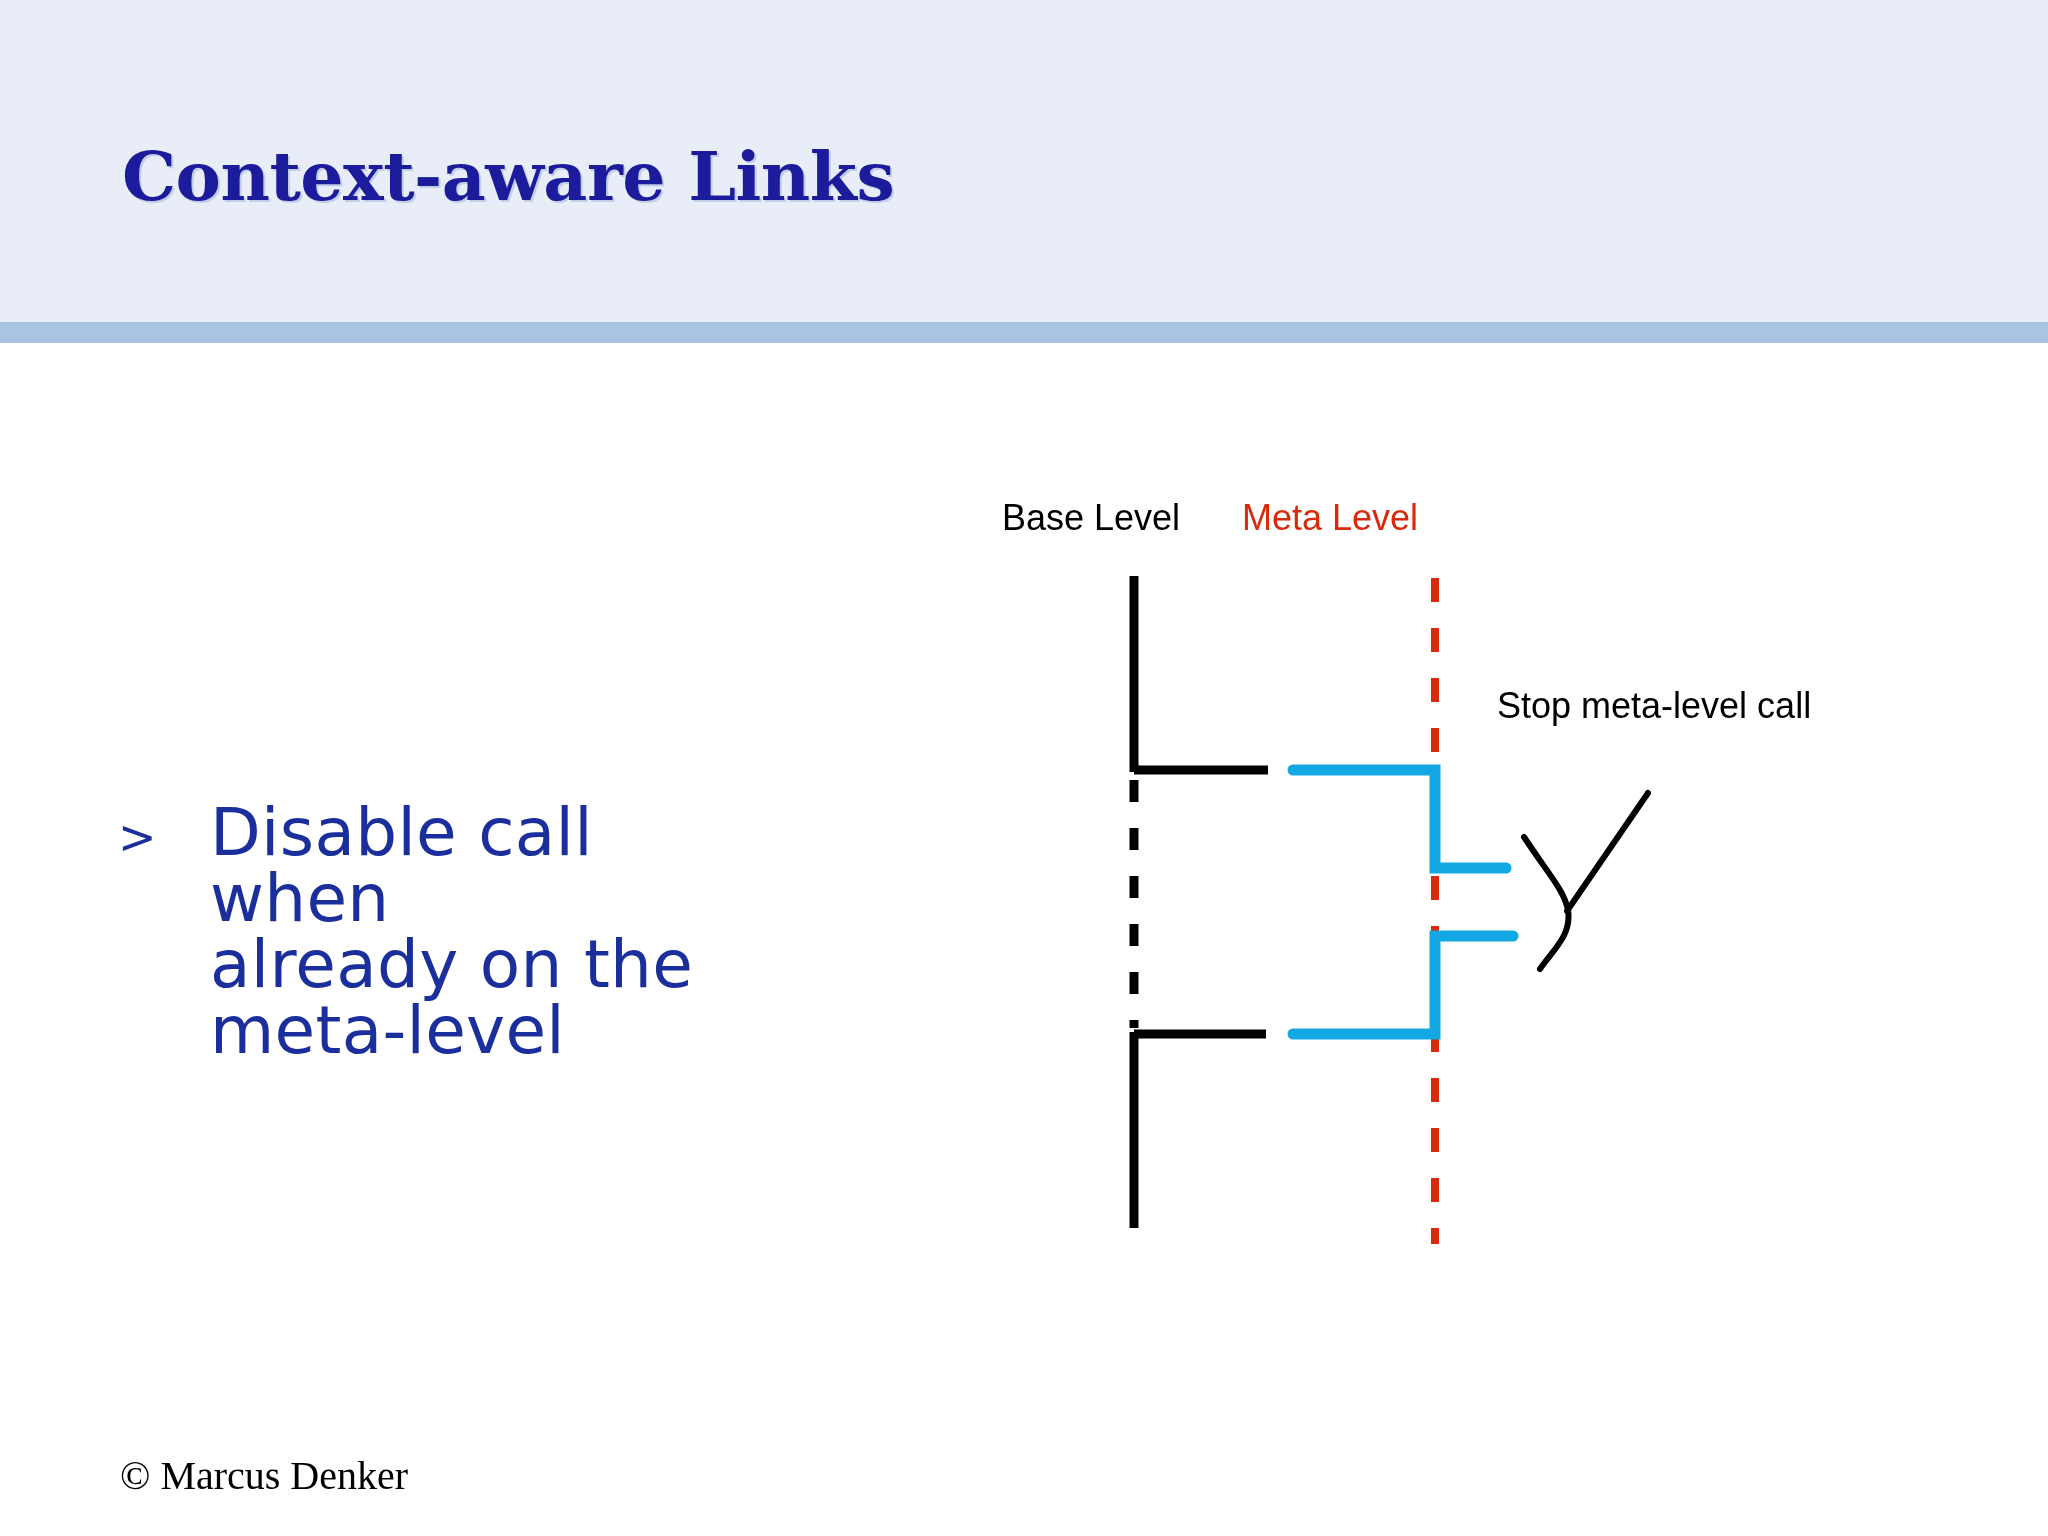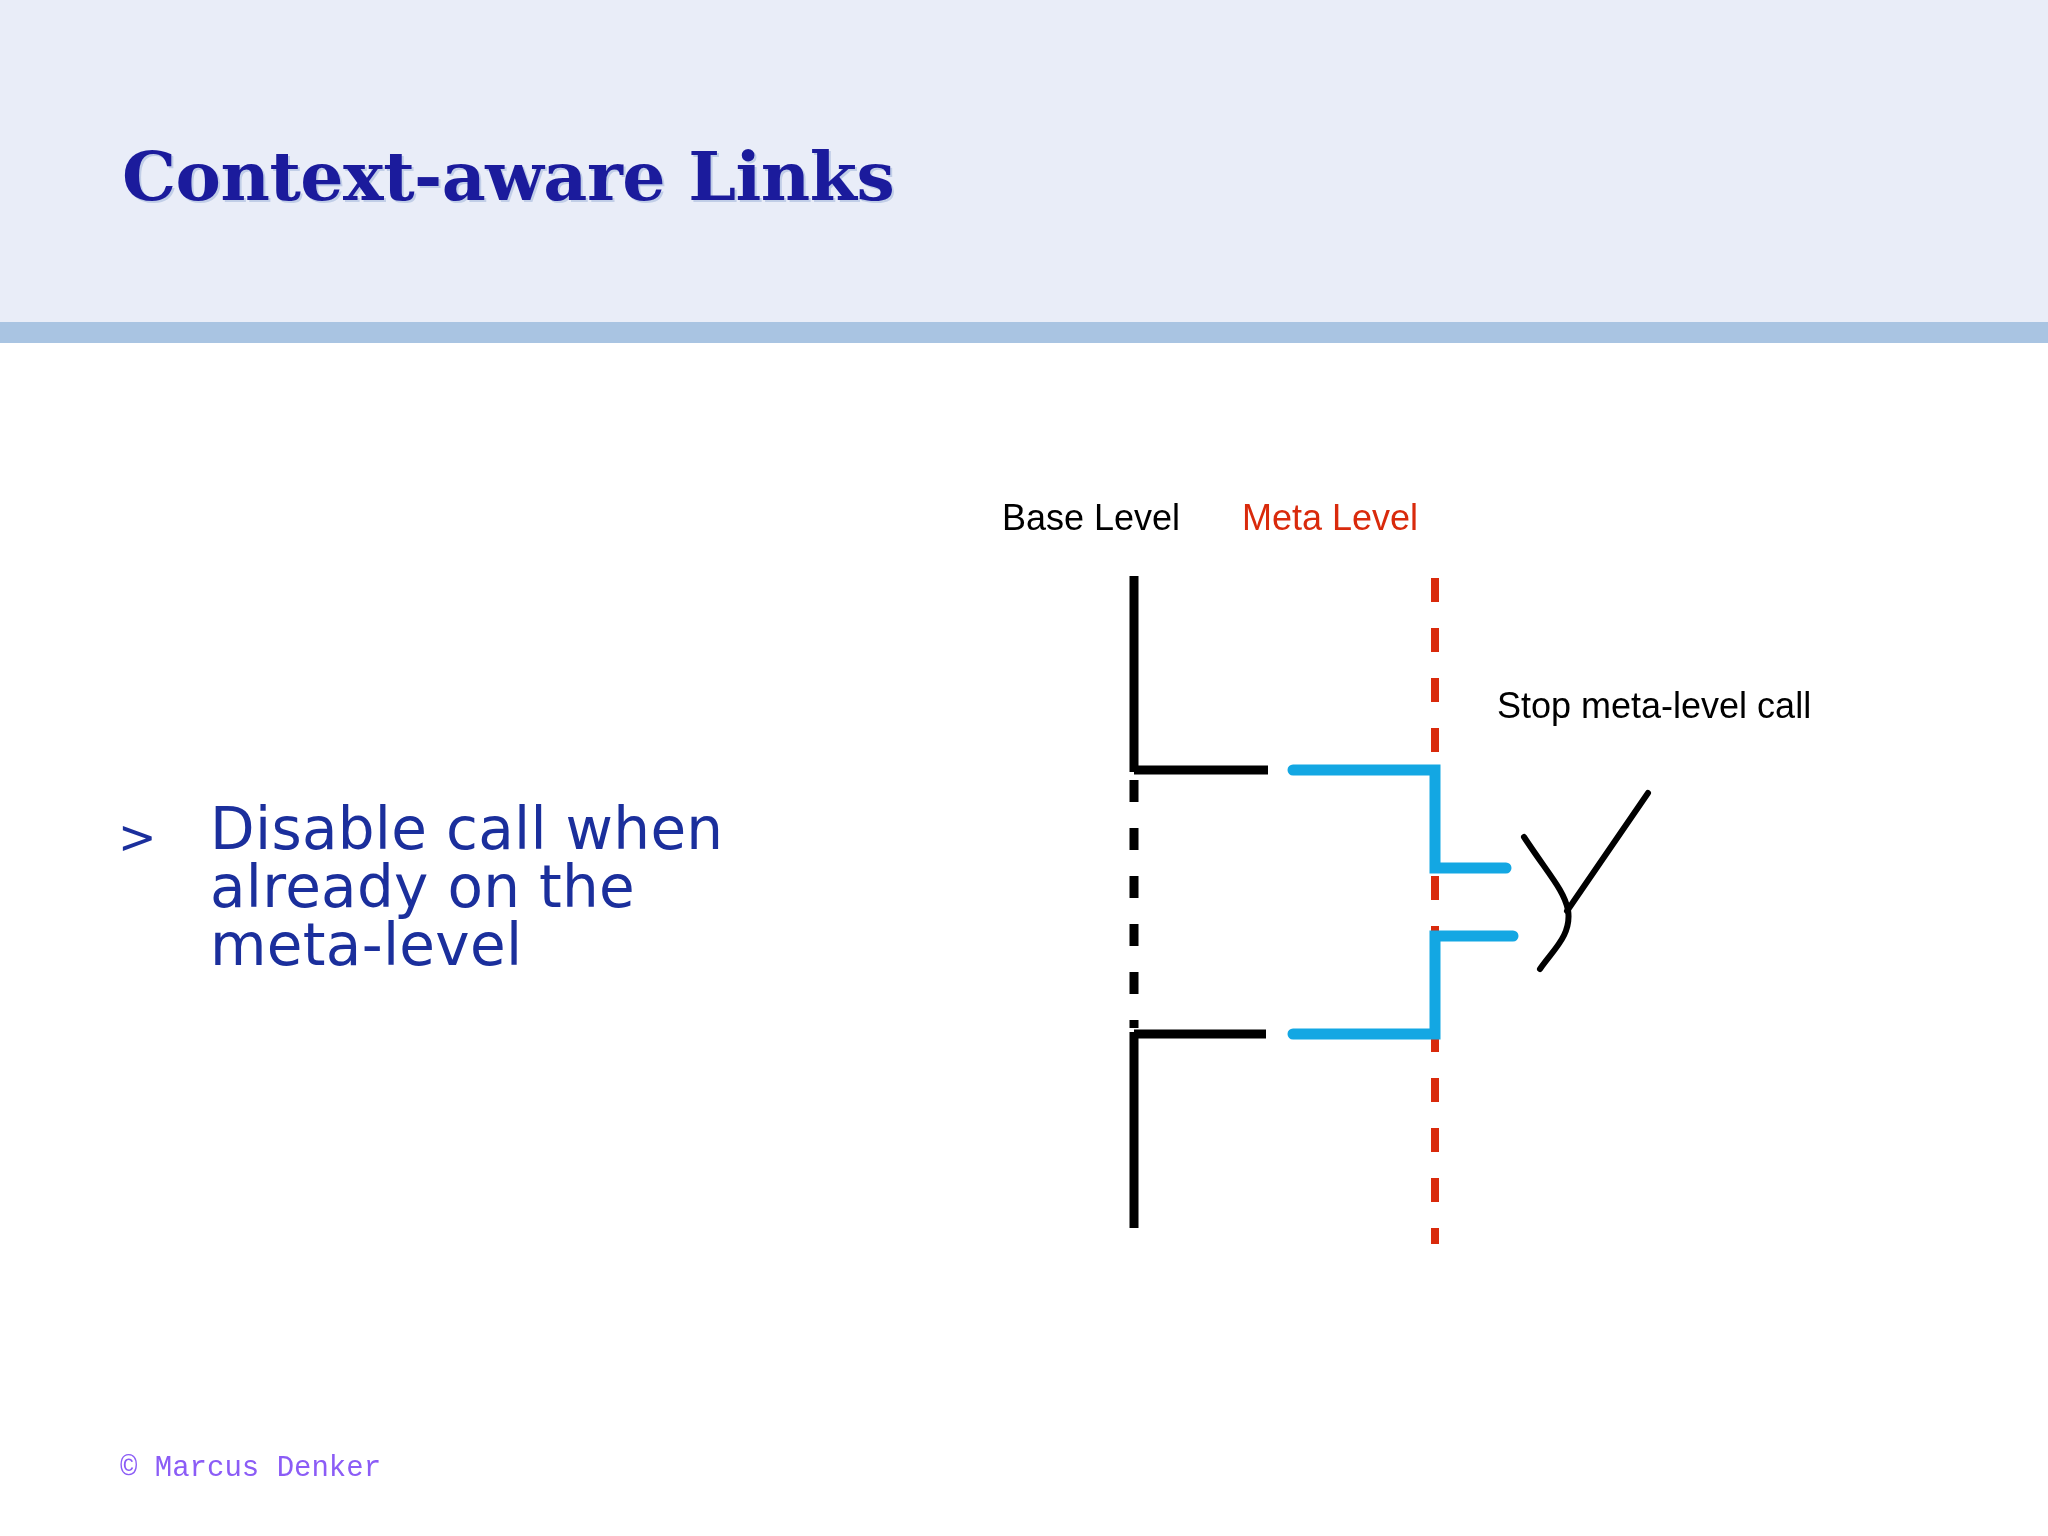--- a/index.html
+++ b/index.html
@@ -64,34 +64,34 @@
     font-family: "DejaVu Sans", sans-serif;
     font-size: 46px;
     line-height: 1.0;
     color: #1b2f9c;
     width: 92px;
     flex: 0 0 92px;
     padding-top: 14px;
   }
   .bullet-text {
     font-family: "DejaVu Sans", sans-serif;
-    font-size: 58px;
+    font-size: 66px;
     line-height: 1.0;
     color: #1b2f9c;
     letter-spacing: 0.3px;
     white-space: pre-line;
   }
   
   .footer {
     position: absolute;
     left: 120px;
     top: 1452px;
-    font-family: Liberation Mono, monospace;
-    font-size: 29px;
-    color: #8b5cf6;
+    font-family: Liberation Serif, serif;
+    font-size: 40px;
+    color: #000000;
     white-space: nowrap;
   }
   
   .diagram {
     position: absolute;
     left: 960px;
     top: 480px;
     width: 1000px;
     height: 800px;
     margin-left: 42px;

